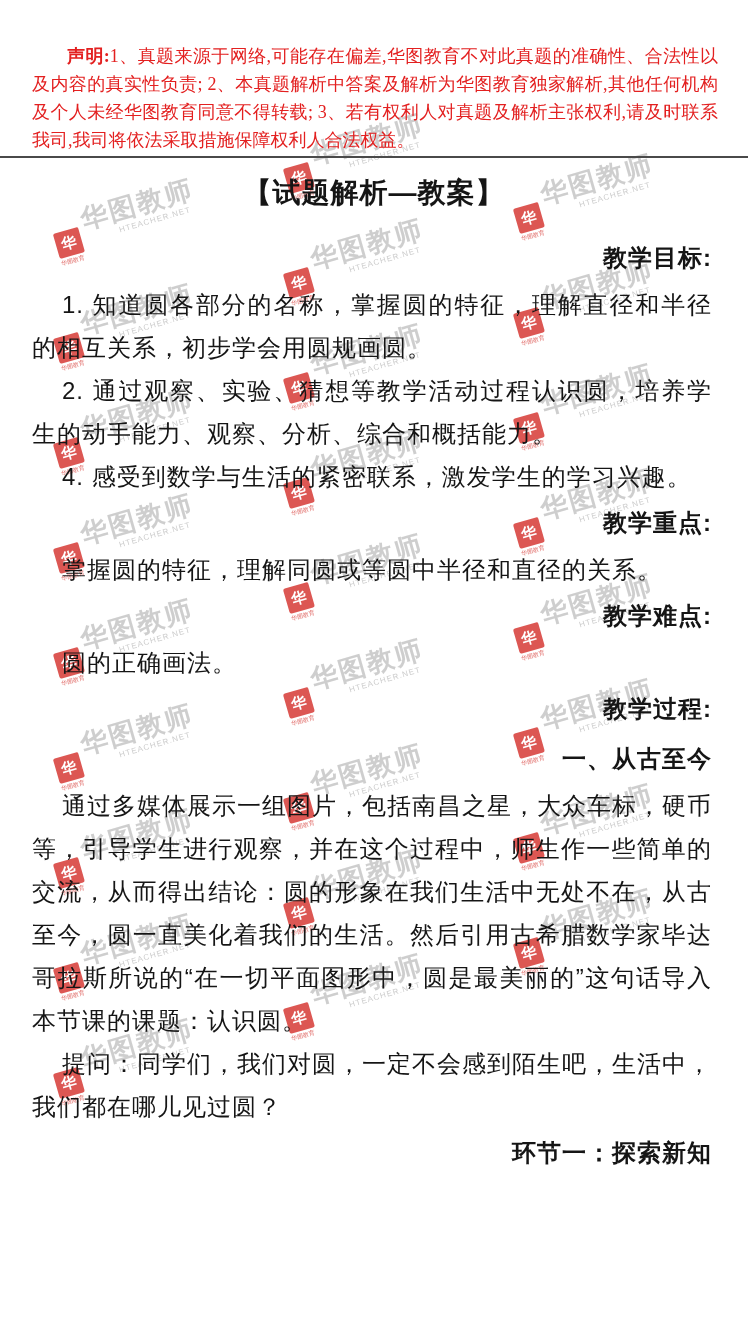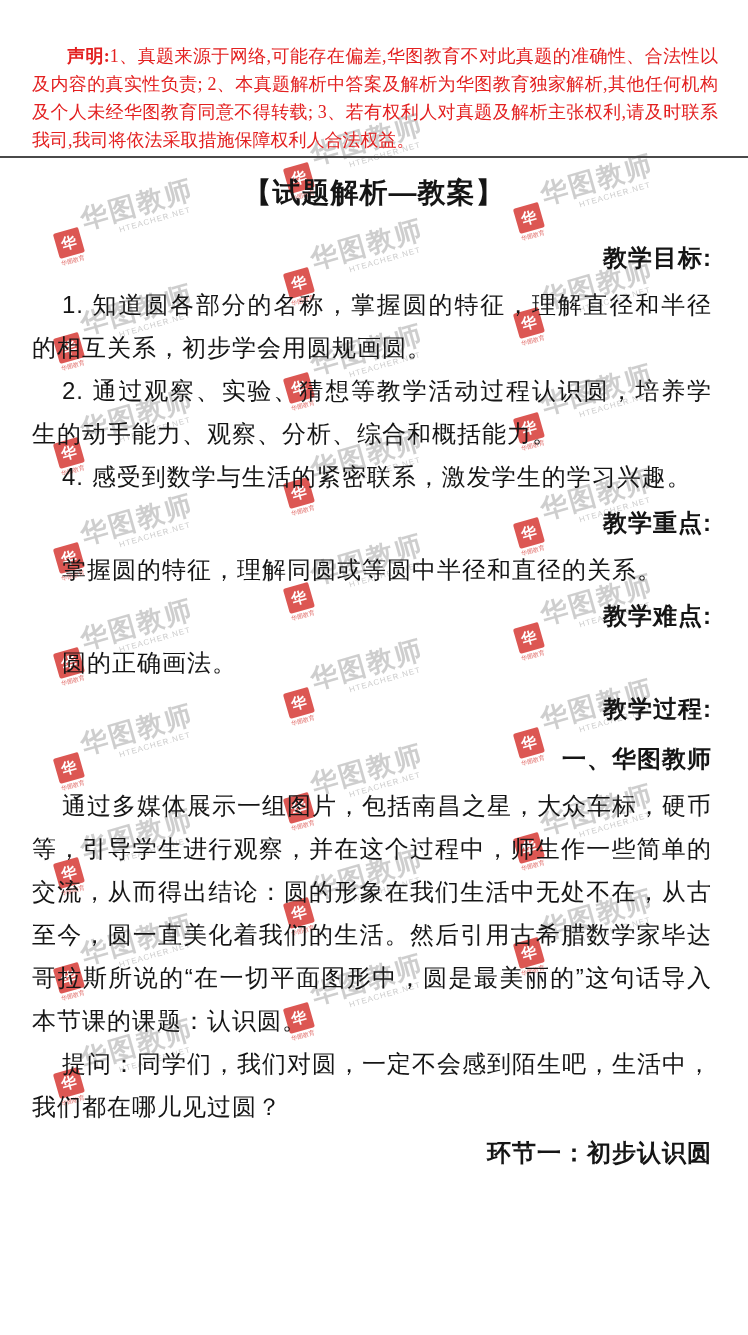--- a/index.html
+++ b/index.html
@@ -225,18 +225,18 @@
   <div id="content">
       <h2 class="heading">教学目标:</h2>
       <p class="para">1. 知道圆各部分的名称，掌握圆的特征，理解直径和半径的相互关系，初步学会用圆规画圆。</p>
       <p class="para">2. 通过观察、实验、猜想等教学活动过程认识圆，培养学生的动手能力、观察、分析、综合和概括能力。</p>
       <p class="para">4. 感受到数学与生活的紧密联系，激发学生的学习兴趣。</p>
       <h2 class="heading">教学重点:</h2>
       <p class="para">掌握圆的特征，理解同圆或等圆中半径和直径的关系。</p>
       <h2 class="heading">教学难点:</h2>
       <p class="para">圆的正确画法。</p>
       <h2 class="heading">教学过程:</h2>
-      <h2 class="heading">一、华图教师</h2>
+      <h2 class="heading">一、从古至今</h2>
       <p class="para">通过多媒体展示一组图片，包括南昌之星，大众车标，硬币等，引导学生进行观察，并在这个过程中，师生作一些简单的交流，从而得出结论：圆的形象在我们生活中无处不在，从古至今，圆一直美化着我们的生活。然后引用古希腊数学家毕达哥拉斯所说的“在一切平面图形中，圆是最美丽的”这句话导入本节课的课题：认识圆。</p>
       <p class="para">提问：同学们，我们对圆，一定不会感到陌生吧，生活中，我们都在哪儿见过圆？</p>
-      <h2 class="heading">环节一：初步认识圆</h2>
+      <h2 class="heading">环节一：探索新知</h2>
     </div>
 </div>
 
 </body></html>

